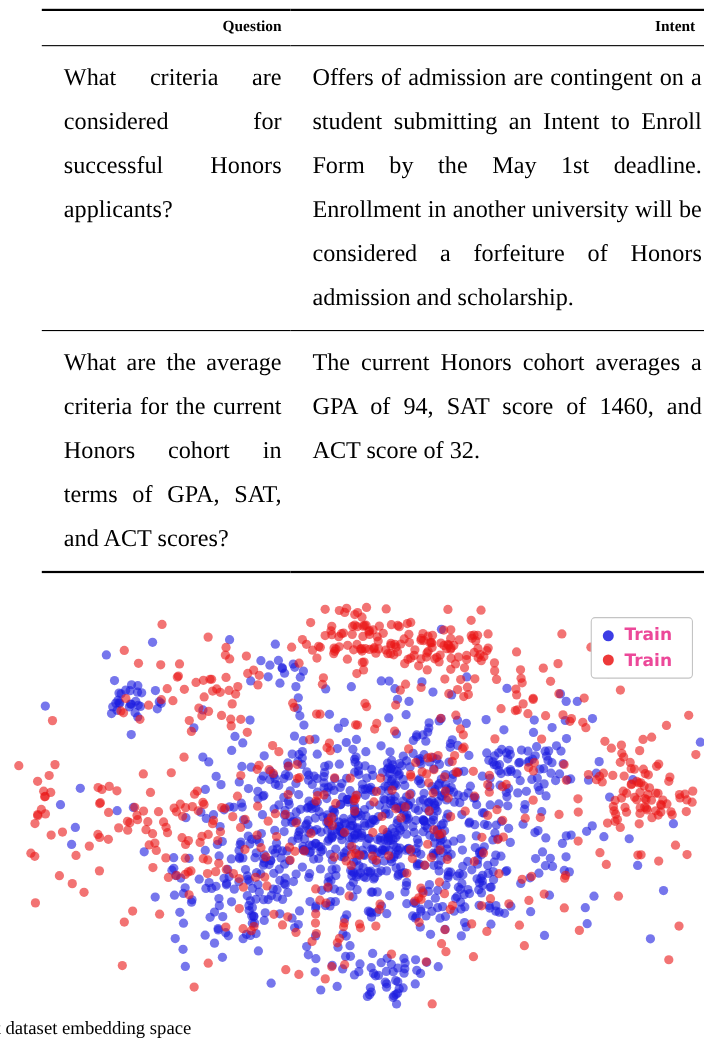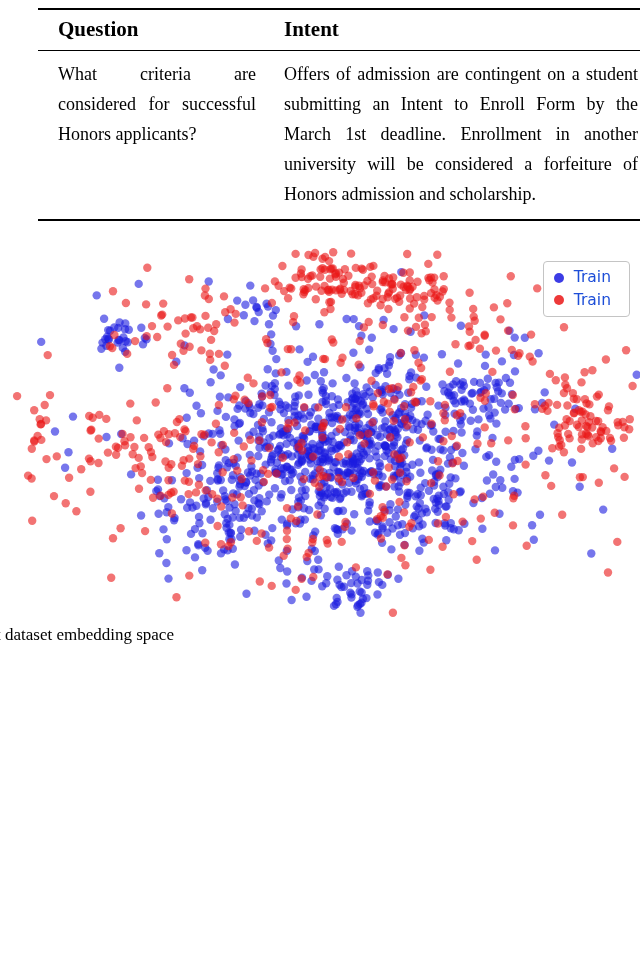--- a/index.html
+++ b/index.html
@@ -18,31 +18,31 @@
     margin: 8px 0 0 38px;
     width: 602px;
     border-top: 2px solid #000;
     border-bottom: 2px solid #000;
   }
   .qa-table col.col-q { width: 226px; }
   .qa-table col.col-a { width: 376px; }
   .qa-table thead tr { border-bottom: 1.3px solid #000; }
   .qa-table tbody tr:not(:last-child) { border-bottom: 1.3px solid #000; }
   .qa-table th {
-    text-align: left;
+    text-align: right;
     vertical-align: top;
-    font-size: 21px;
+    font-size: 14px;
     font-weight: bold;
     padding: 7px 8px 8px 20px;
   }
   .qa-table td {
     vertical-align: top;
     text-align: justify;
-    font-size: 18px;
-    line-height: 30px;
+    font-size: 22px;
+    line-height: 40px;
     padding: 8px 8px 10px 20px;
   }
   .qa-table td.a { padding-right: 2px; }
 
   
   .figure {
     position: relative;
     width: 640px;
     height: 372px;
     margin-top: 24px;
@@ -68,22 +68,23 @@
   }
   .legend-dot {
     width: 10px;
     height: 10px;
     border-radius: 50%;
     display: inline-block;
     flex: 0 0 auto;
   }
   .legend-label {
     font-size: 15.5px;
-    color: #1d4ed8;
+    color: #ec4899;
     line-height: 1;
+    font-weight: bold;
   }
 
   
   .caption {
     margin: 8px 0 0 -4px;
     font-size: 17px;
     white-space: nowrap;
   }
 </style>
 </head>
@@ -96,21 +97,25 @@
     </colgroup>
   <thead>
     <tr>
       <th>Question</th>
       <th>Intent</th>
     </tr>
   </thead>
   <tbody>
     <tr class="qa-row">
       <td class="q">What criteria are considered for successful Honors applicants?</td>
-      <td class="a">Offers of admission are contingent on a student submitting an Intent to Enroll Form by the March 1st deadline. Enrollment in another university will be considered a forfeiture of Honors admission and scholarship.</td>
+      <td class="a">Offers of admission are contingent on a student submitting an Intent to Enroll Form by the May 1st deadline. Enrollment in another university will be considered a forfeiture of Honors admission and scholarship.</td>
+    </tr>
+    <tr class="qa-row">
+      <td class="q">What are the average criteria for the current Honors cohort in terms of GPA, SAT, and ACT scores?</td>
+      <td class="a">The current Honors cohort averages a GPA of 94, SAT score of 1460, and ACT score of 32.</td>
     </tr>
   </tbody>
 </table>
 
 <div class="figure">
   <svg width="640" height="372" viewBox="0 0 640 372" xmlns="http://www.w3.org/2000/svg">
       <circle cx="405.9" cy="182.2" r="4.2" fill="#1a1ae0" fill-opacity="0.6"></circle>
       <circle cx="322.5" cy="157.0" r="4.2" fill="#1a1ae0" fill-opacity="0.6"></circle>
       <circle cx="316.8" cy="209.5" r="4.2" fill="#1a1ae0" fill-opacity="0.6"></circle>
       <circle cx="320.4" cy="217.0" r="4.2" fill="#1a1ae0" fill-opacity="0.6"></circle>

